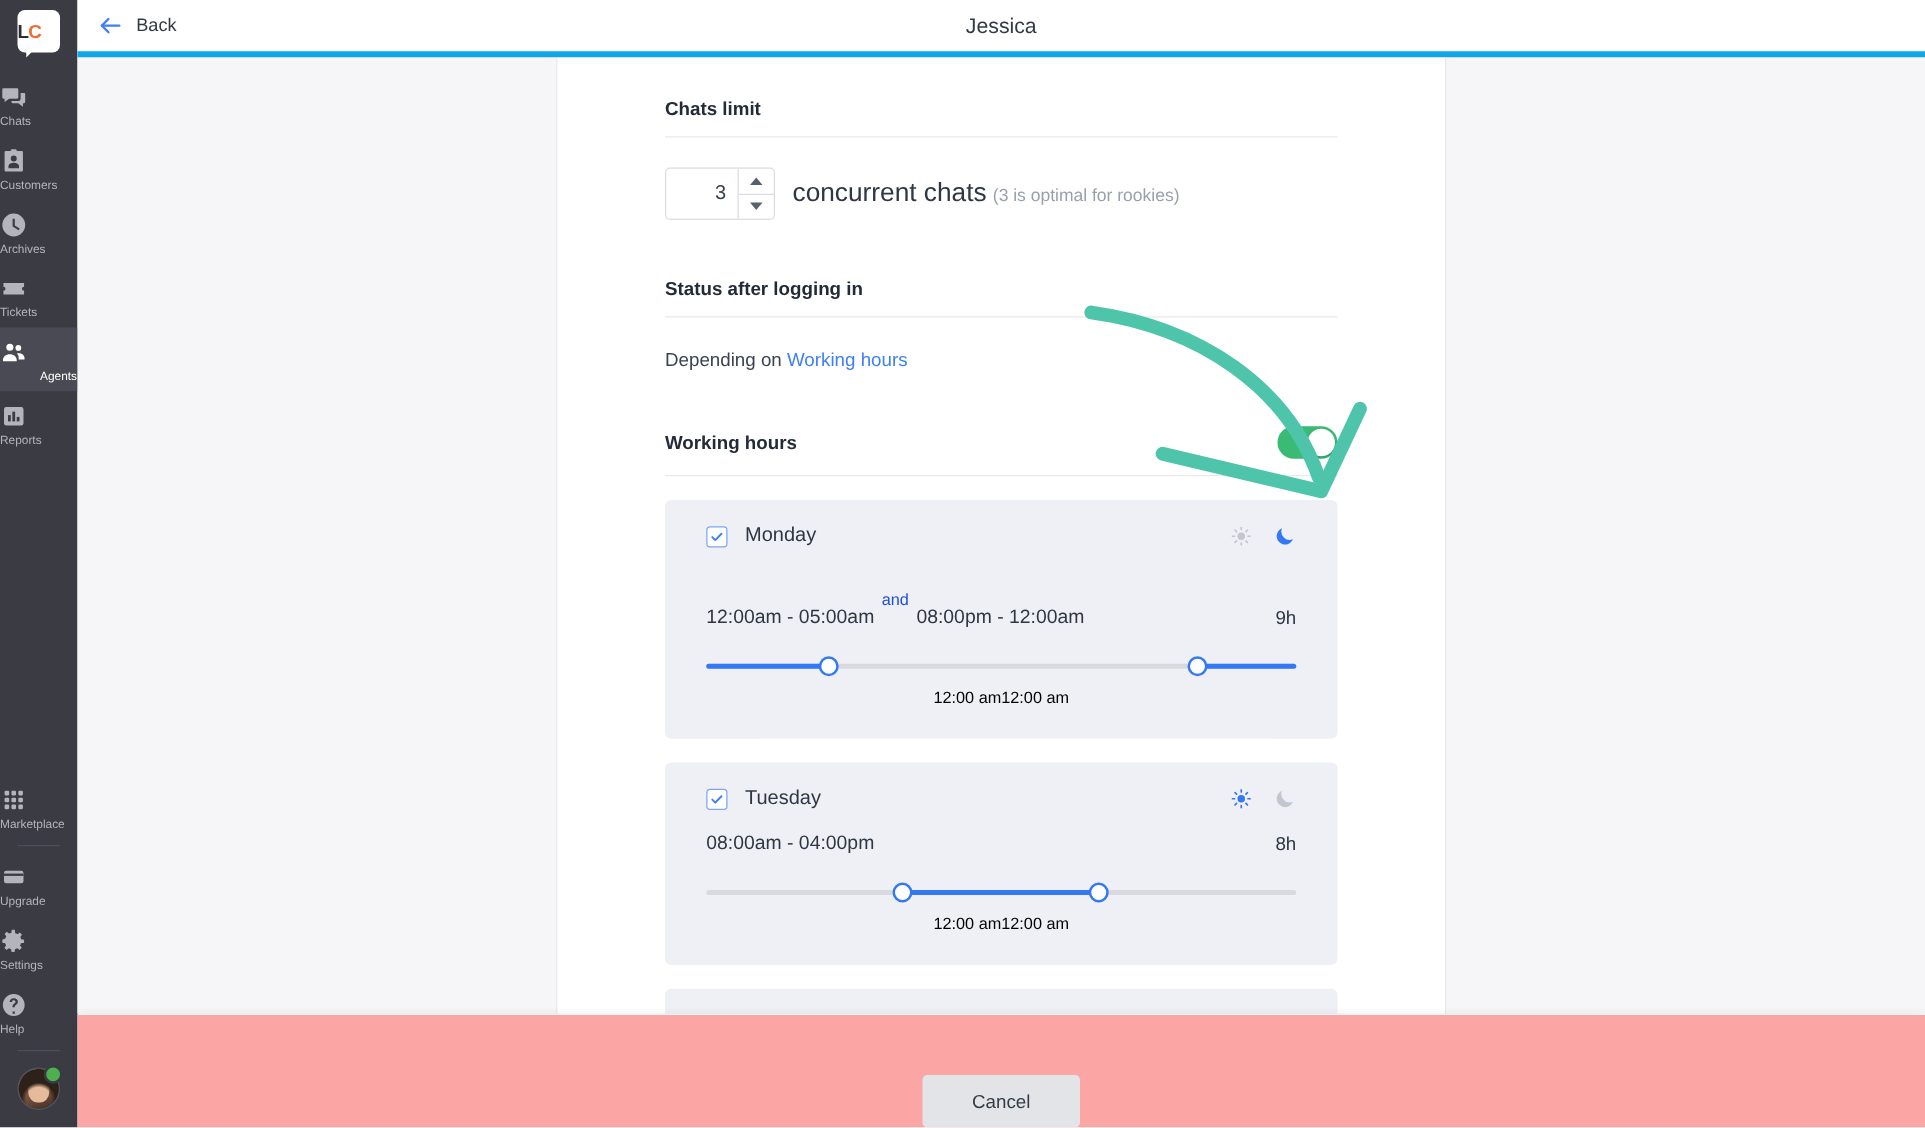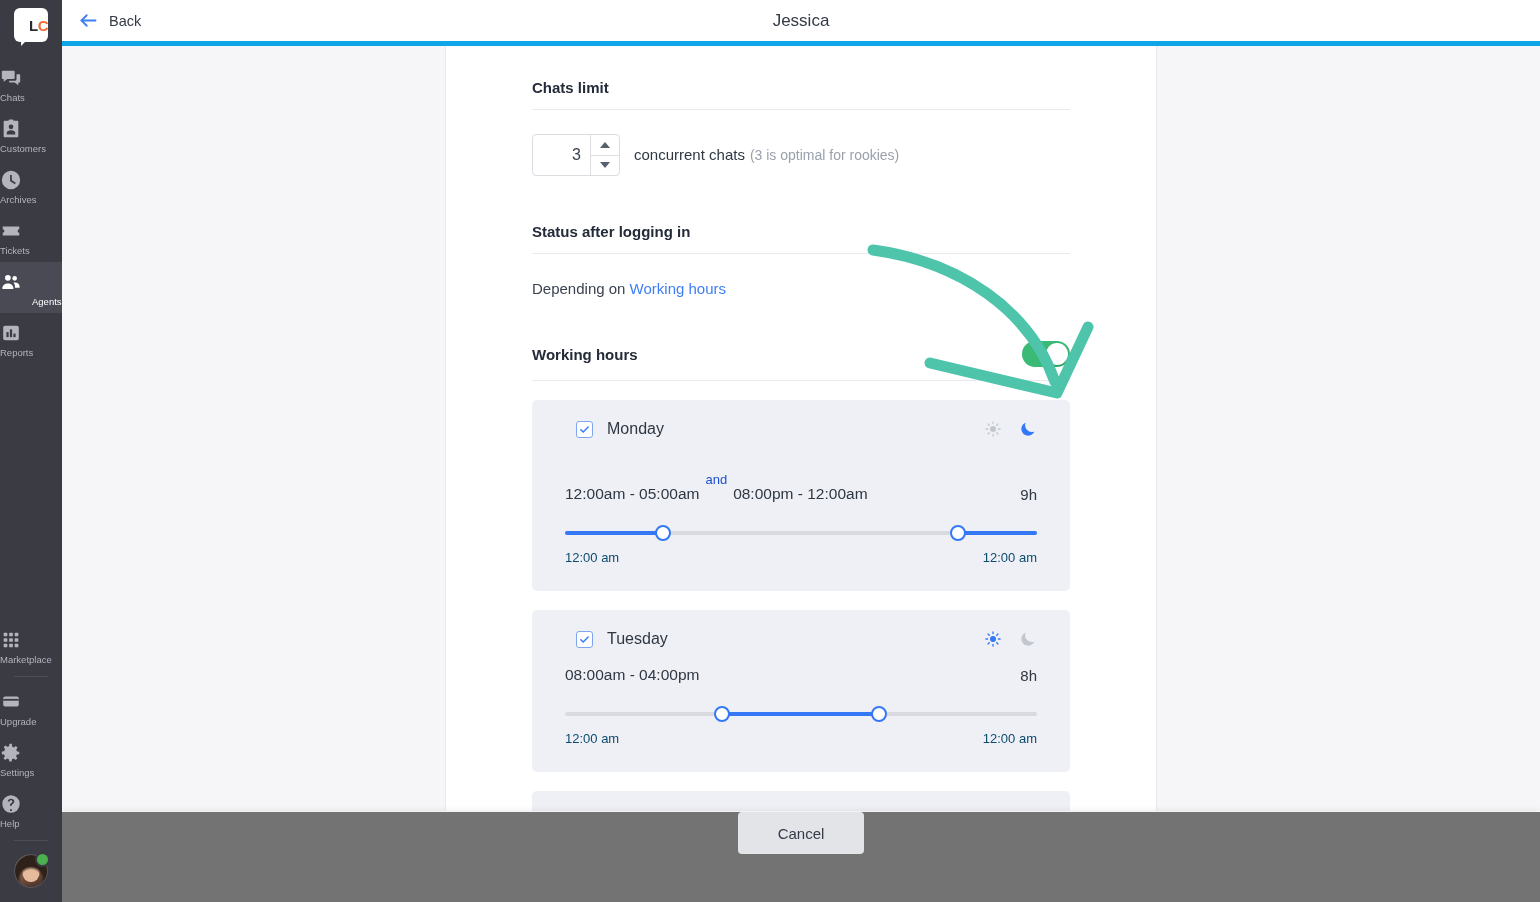--- a/index.html
+++ b/index.html
@@ -11,21 +11,21 @@
   }
   .app { position: relative; width: 1540px; height: 902px; }
 
   
   .nav {
     position: absolute; left: 0; top: 0; width: 62px; height: 902px;
     background: #3b3b44; display: flex; flex-direction: column; align-items: center;
   }
   .nav-logo {
     margin-top: 8px; width: 34px; height: 34px; background: #ffffff;
-    border-radius: 6px; display: flex; align-items: center; justify-content: flex-end;
+    border-radius: 6px; display: flex; align-items: center; justify-content: flex-start;
     position: relative;
   }
   .nav-logo .lc { font-size: 15px; font-weight: bold; letter-spacing: -0.5px; }
   .nav-logo .lc .l { color: #2b2b33; }
   .nav-logo .lc .c { color: #ef6c33; }
   .nav-logo:after {
     content: ""; position: absolute; bottom: -4px; left: 7px;
     border-left: 6px solid #ffffff; border-bottom: 6px solid transparent;
   }
   .nav-item {
@@ -113,41 +113,41 @@
   }
   .spin-btns {
     width: 30px; border-left: 1px solid #dcdce3; display: flex; flex-direction: column;
   }
   .spin-btn {
     flex: 1; display: flex; align-items: center; justify-content: center; cursor: pointer;
   }
   .spin-btn:first-child { border-bottom: 1px solid #dcdce3; }
   .caret-up { width:0;height:0;border-left:5px solid transparent;border-right:5px solid transparent;border-bottom:6px solid #59606d; }
   .caret-down { width:0;height:0;border-left:5px solid transparent;border-right:5px solid transparent;border-top:6px solid #59606d; }
-  .limit-text { font-size: 15px; color: #2f3743; }
+  .limit-text { font-size: 21px; color: #2f3743; }
   .limit-hint { font-size: 14px; color: #9aa0ab; margin-left: 5px; }
 
   
   .status-row { padding-top: 26px; font-size: 15px; color: #3b4351; }
   .status-row a { color: #3e7ff6; text-decoration: none; cursor: pointer; }
 
   
   .toggle {
     width: 48px; height: 26px; border-radius: 13px; background: #3aba74;
     position: relative; cursor: pointer; flex: none;
   }
   .toggle .knob {
     position: absolute; top: 2px; left: 24px; width: 22px; height: 22px;
     border-radius: 50%; background: #ffffff; box-shadow: 0 1px 2px rgba(0,0,0,.22);
   }
 
   
   .days { padding-top: 19px; display: flex; flex-direction: column; gap: 19px; }
   .day-card { background: #eef0f5; border-radius: 5px; padding: 20px 33px 26px; }
-  .day-top { display: flex; align-items: center; margin-left: 11px; }
+  .day-top { display: flex; align-items: center; }
   .cbox {
     width: 17px; height: 17px; border: 1px solid #7ea6f0; border-radius: 3px;
     background: #ffffff; display: flex; align-items: center; justify-content: center;
     flex: none; cursor: pointer;
   }
   .cbox svg { width: 11px; height: 11px; display: block; }
   .day-name { font-size: 16px; color: #2f3743; margin-left: 14px; }
   .icons { margin-left: auto; display: flex; align-items: center; gap: 17px; }
   .icons svg { display: block; cursor: pointer; }
   .day-times { display: flex; align-items: flex-end; margin-top: 18px; }
@@ -160,28 +160,28 @@
     position: absolute; top: 6px; left: 0; right: 0; height: 4px;
     background: #d8dae0; border-radius: 2px;
   }
   .fill { position: absolute; top: 6px; height: 4px; background: #3478f6; border-radius: 2px; }
   .handle {
     position: absolute; top: 0; width: 16px; height: 16px; margin-left: -8px;
     border-radius: 50%; background: #ffffff; border: 2.5px solid #3478f6;
     cursor: pointer;
   }
   .slider-labels {
-    display: flex; justify-content: space-between; margin-top: 9px;
-    font-size: 13px; color: #0c4a6e;
+    display: flex; justify-content: center; margin-top: 9px;
+    font-size: 13px; color: #000000;
   }
 
   
   .footer {
     position: absolute; left: 62px; bottom: 0; width: 1478px; height: 90px;
-    background: #737373; display: flex; align-items: flex-start; justify-content: center;
+    background: #fca5a5; display: flex; align-items: flex-end; justify-content: center;
     gap: 20px; box-shadow: 0 -2px 6px rgba(0,0,0,.07);
   }
   .btn { height: 42px; border-radius: 4px; border: 0; font-size: 15px; cursor: pointer;
          font-family: "Liberation Sans", sans-serif; }
   .btn-cancel { width: 126px; background: #e2e4e8; color: #343b47; }
   .btn-save { width: 192px; background: #3e7ff6; color: #ffffff; }
 
   
   .anno { position: absolute; left: 0; top: 0; width: 1540px; height: 902px; pointer-events: none; }
 </style>

